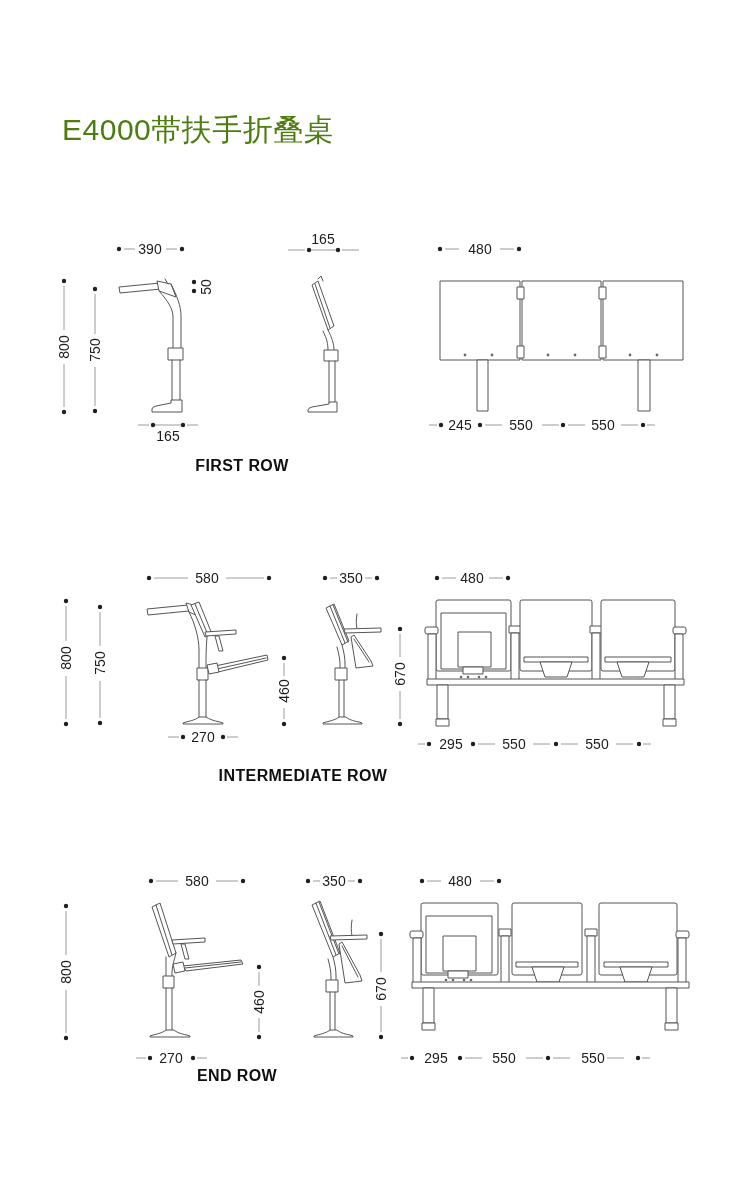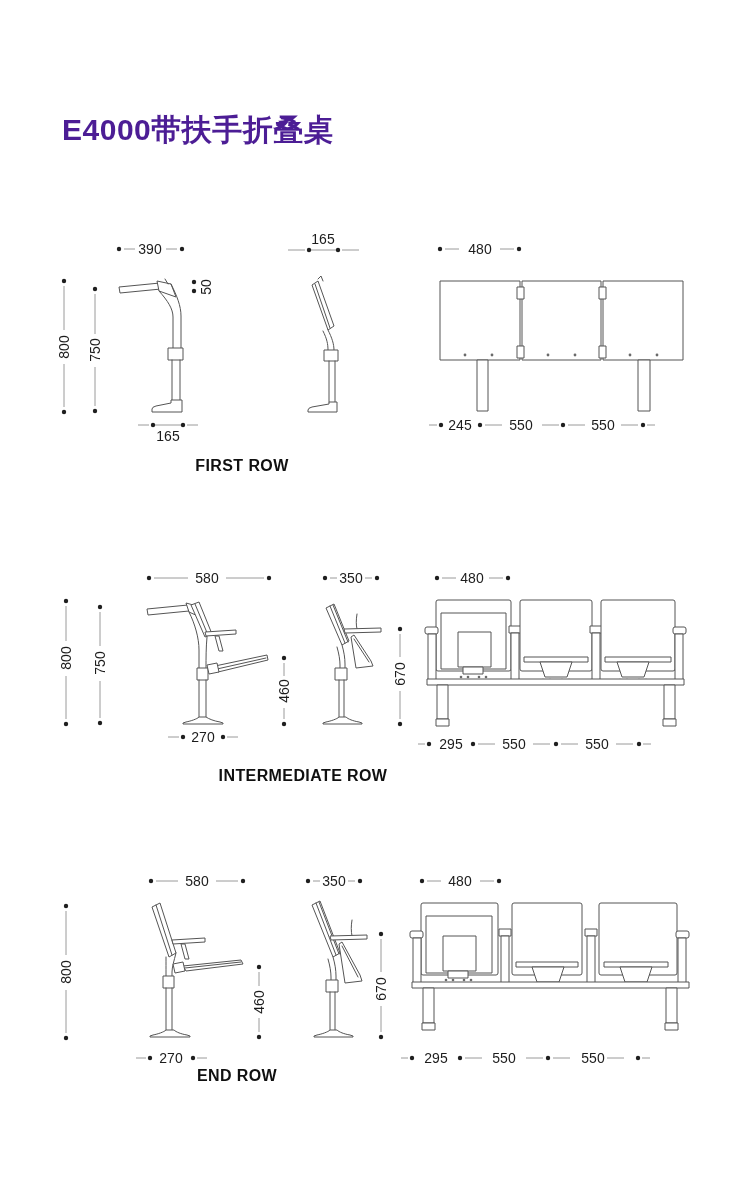--- a/index.html
+++ b/index.html
@@ -1,19 +1,19 @@
 <!DOCTYPE html>
 <html><head>
 <meta charset="utf-8">
 <style>
   html,body{margin:0;padding:0;background:#fff;}
   .canvas{position:relative;width:750px;height:1200px;background:#ffffff;overflow:hidden;
           font-family:"Liberation Sans",sans-serif;}
-  .title{position:absolute;left:62px;top:110px;font-size:30px;color:#4c1d95;
-         letter-spacing:0.5px;white-space:nowrap;font-weight:bold;}
+  .title{position:absolute;left:62px;top:110px;font-size:30px;color:#4d7c0f;
+         letter-spacing:0.5px;white-space:nowrap;}
   svg{position:absolute;left:0;top:0;}
   .outline{fill:#ffffff;stroke:#555555;stroke-width:1;stroke-linejoin:round;}
   .line{fill:none;stroke:#555555;stroke-width:1;stroke-linecap:round;}
   .dim{fill:none;stroke:#9a9a9a;stroke-width:1;}
   .dot{fill:#1f1f1f;stroke:none;}
   .pdot{fill:#6a6a6a;stroke:none;}
   .dimtxt{font-size:14px;fill:#1c1c1c;font-family:"Liberation Sans",sans-serif;text-anchor:middle;}
   .rowlbl{font-size:16px;font-weight:600;fill:#101010;font-family:"Liberation Sans",sans-serif;
           text-anchor:middle;letter-spacing:0.4px;}
 </style>

